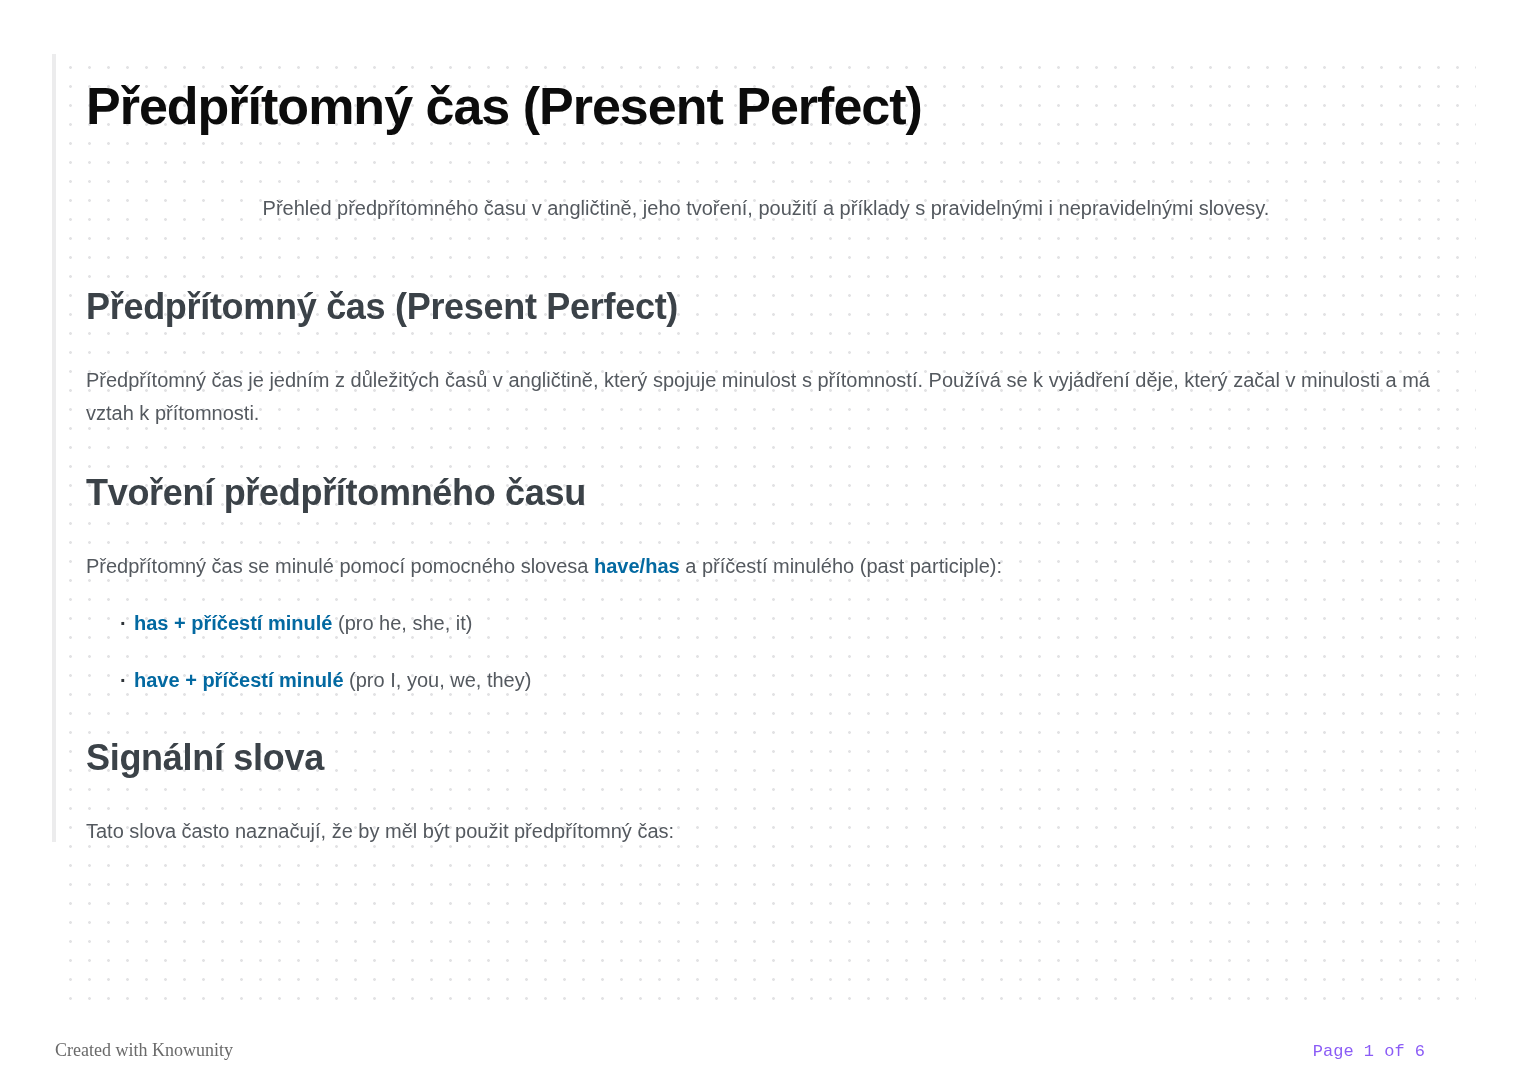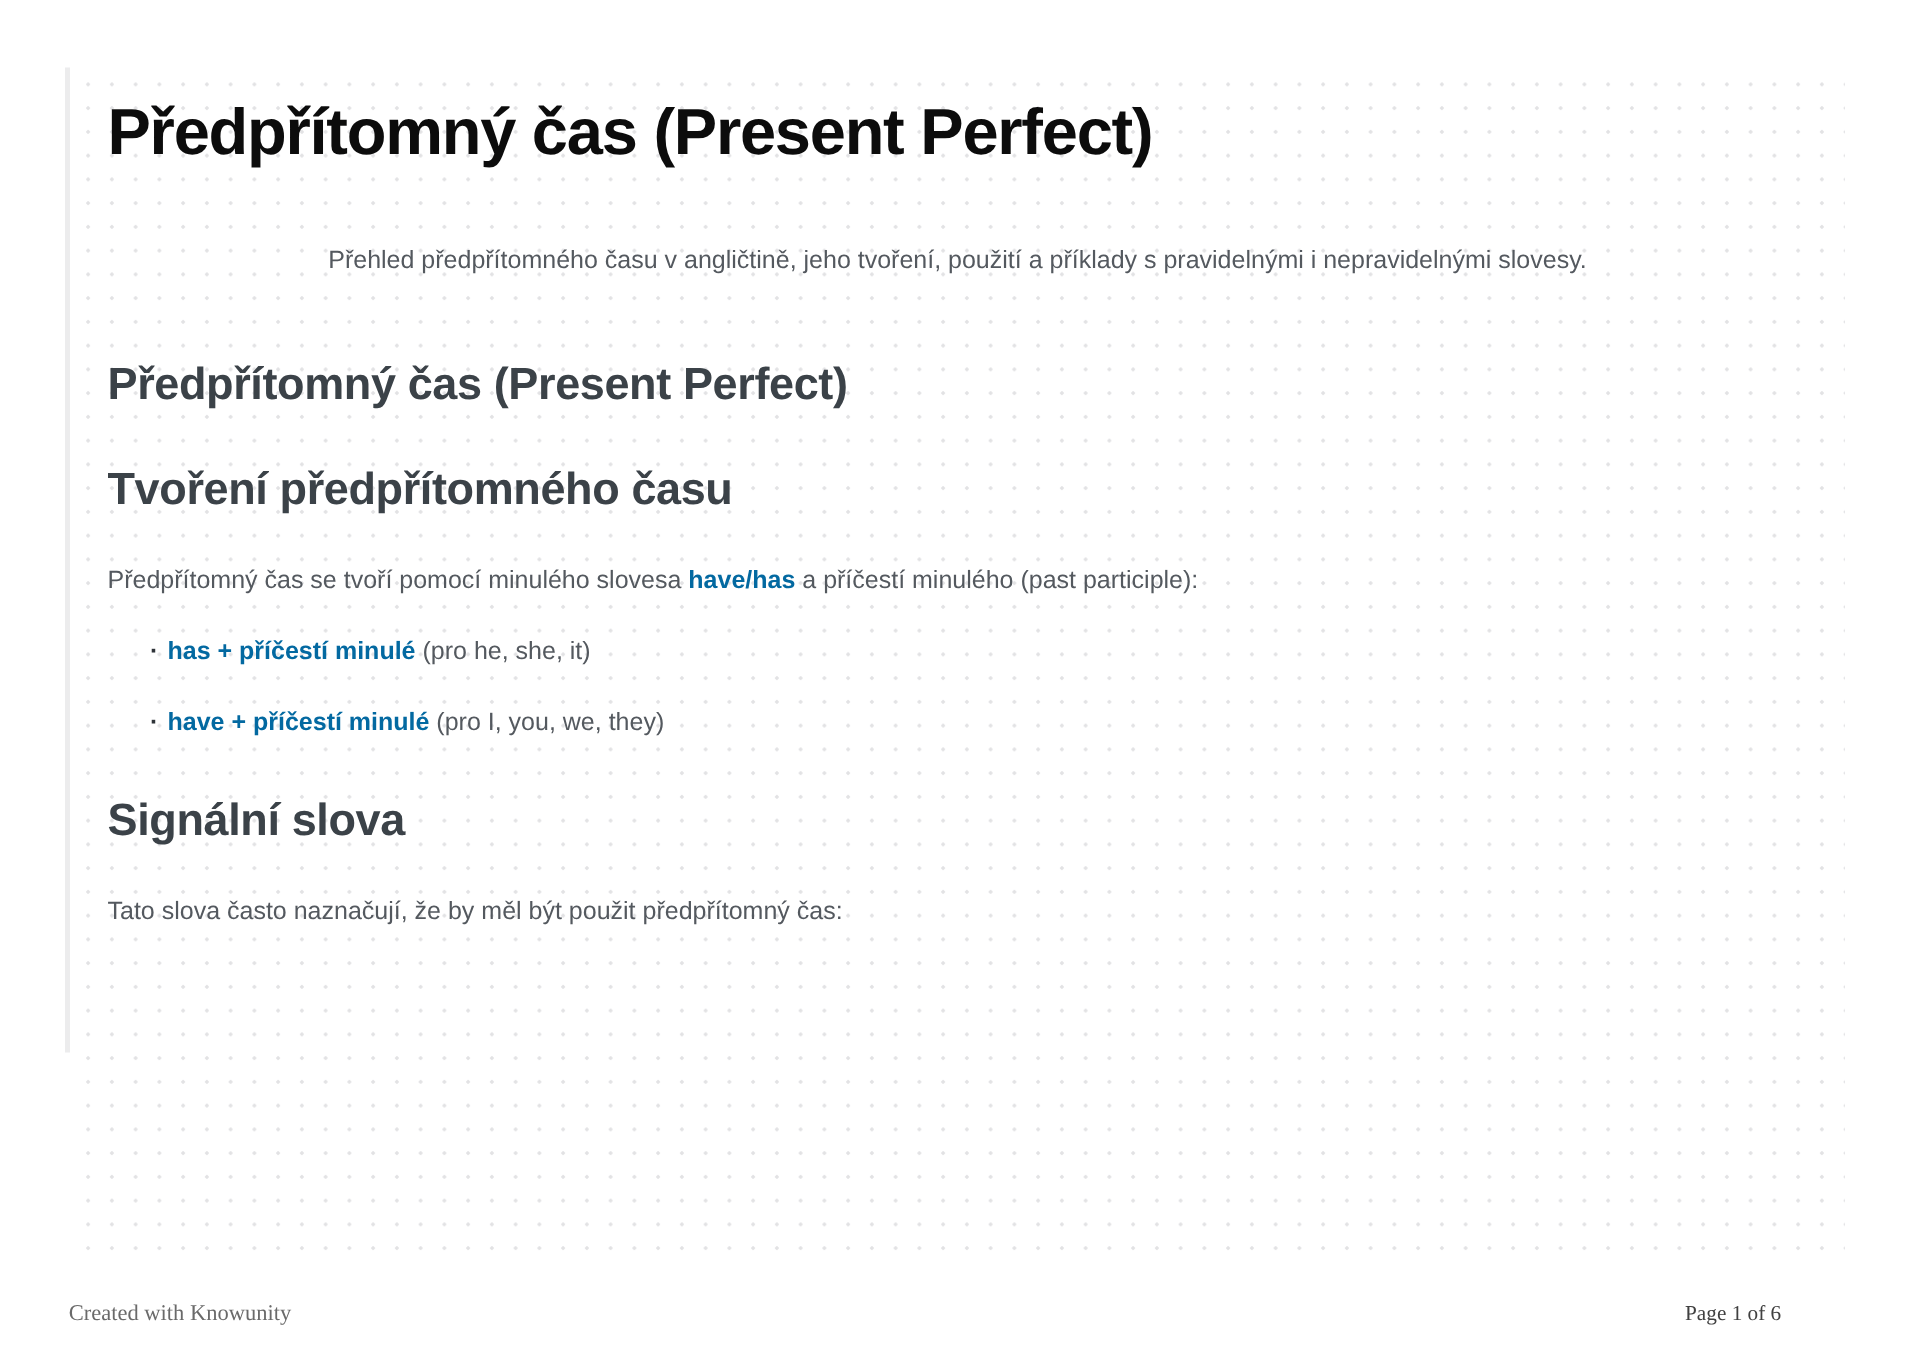--- a/index.html
+++ b/index.html
@@ -104,41 +104,43 @@
     align-items: baseline;
     font-family: "Liberation Serif", serif;
   }
   .footer-left {
     font-weight: 400;
     font-size: 18px;
     color: #6a6a6a;
   }
   .footer-right {
     font-size: 17px;
-    color: #404040;
+    color: #8b5cf6;
+    font-family: Liberation Mono, monospace;
   }
 </style>
 </head>
 <body>
 
 <div class="sheet">
   <div class="dotted-bg"></div>
   <div class="left-rule"></div>
 
   <div class="content">
     <h1 class="doc-title">Předpřítomný čas (Present Perfect)</h1>
 
     <p class="intro">Přehled předpřítomného času v angličtině, jeho tvoření, použití a příklady s pravidelnými i nepravidelnými slovesy.</p>
 
     <h2 class="section-heading h-present">Předpřítomný čas (Present Perfect)</h2>
 
+    <p class="body-text">Předpřítomný čas je jedním z důležitých časů v angličtině, který spojuje minulost s přítomností. Používá se k vyjádření děje, který začal v minulosti a má vztah k přítomnosti.</p>
 
     <h2 class="section-heading h-formation">Tvoření předpřítomného času</h2>
 
-    <p class="body-text"><span>Předpřítomný čas se tvoří pomocí minulého slovesa </span><b>have/has</b><span> a příčestí minulého (past participle):</span></p>
+    <p class="body-text"><span>Předpřítomný čas se minulé pomocí pomocného slovesa </span><b>have/has</b><span> a příčestí minulého (past participle):</span></p>
 
     <ul class="bullets">
       <li><span class="marker">·</span><b>has + příčestí minulé</b><span> (pro he, she, it)</span></li>
       <li><span class="marker">·</span><b>have + příčestí minulé</b><span> (pro I, you, we, they)</span></li>
     </ul>
 
     <h2 class="section-heading h-signal">Signální slova</h2>
 
     <p class="body-text">Tato slova často naznačují, že by měl být použit předpřítomný čas:</p>
   </div>

